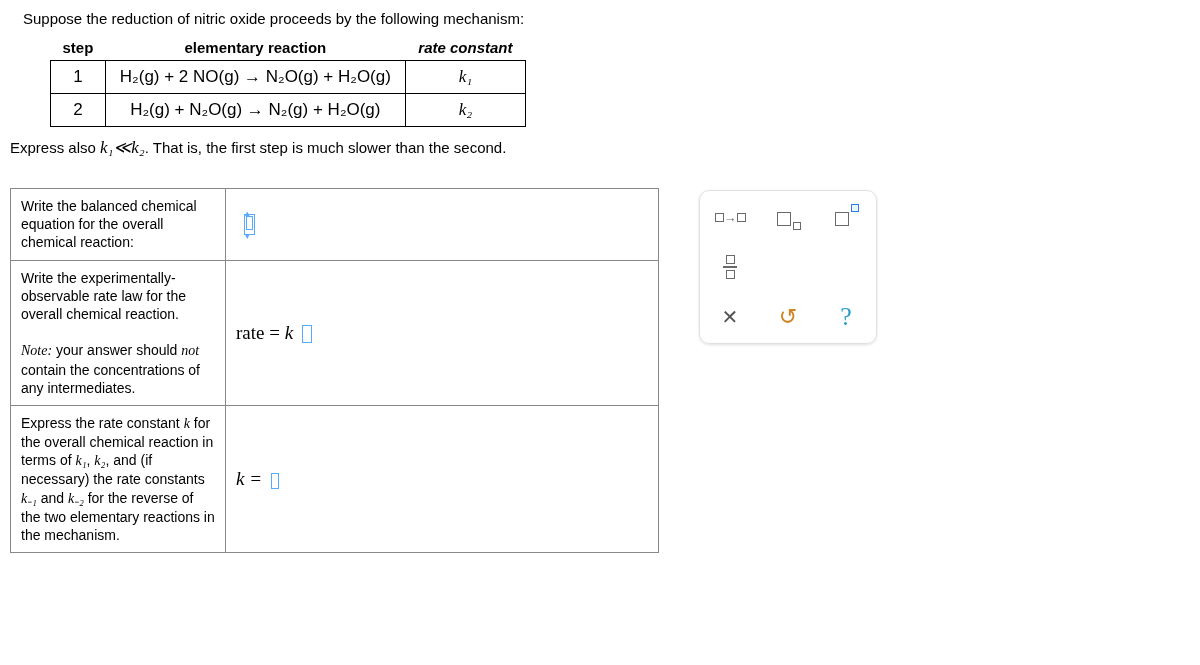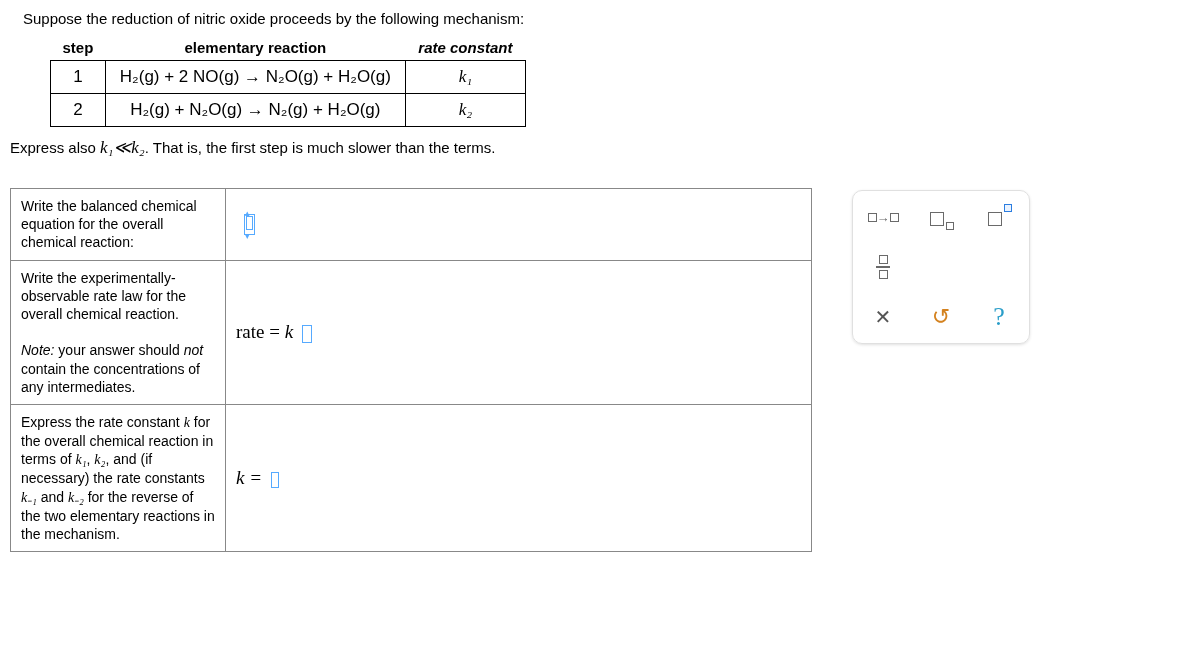--- a/index.html
+++ b/index.html
@@ -15,25 +15,25 @@
   .intro { margin: 2px 0 8px 13px; }
   .mech-table { border-collapse: collapse; margin-left: 40px; margin-bottom: 10px; }
   .mech-table th { font-weight: bold; padding: 4px 12px; text-align: center; border: none; }
   .mech-table td { border: 1px solid #000; padding: 6px 14px; text-align: center; font-size: 17px; }
   .step-col { width: 50px; margin-top: 20px; }
   .react-col { min-width: 280px; margin-top: 45px; }
   .rate-col { width: 120px; font-style: italic; }
   .reaction { font-family: Liberation Sans, sans-serif; font-size: 18px; white-space: nowrap; }
   .k-const { font-family: 'Times New Roman', serif; font-style: italic; font-size: 17px; }
   .suppose { margin: 8px 0 30px 0; }
-  .answer-table { border-collapse: collapse; width: 802px; margin-left: 0; }
+  .answer-table { border-collapse: collapse; width: 649px; margin-left: 0; }
   .answer-table td { border: 1px solid #888; padding: 8px 10px; vertical-align: middle; }
   .prompt-col { width: 215px; font-size: 14px; line-height: 1.3; }
   .italic-k { font-style: italic; font-family: 'Times New Roman', serif; }
-  .note-italic { font-style: italic; }
+  .note-italic { font-style: italic; font-family: Liberation Serif, serif; }
   .input-area { font-family: 'Times New Roman', serif; font-size: 19px; }
   .input-placeholder {
     display: inline-block;
     width: 10px; height: 18px;
     border: 1px solid #56aaff;
     vertical-align: middle;
     margin-left: 4px;
   }
   .input-placeholder.tiny {
     width: 8px; height: 16px;
@@ -109,21 +109,21 @@
   </tr>
   <tr>
     <td>2</td>
     <td class="reaction">H₂(g) + N₂O(g) → N₂(g) + H₂O(g)</td>
     <td class="k-const">k₂</td>
   </tr>
 </tbody>
   </table>
 
 <div class="suppose">
-  <span>Express also </span><span class="k-const">k₁≪k₂</span><span>. That is, the first step is much slower than the terms.</span>
+  <span>Express also </span><span class="k-const">k₁≪k₂</span><span>. That is, the first step is much slower than the second.</span>
 </div>
 
 <div class="row">
 <table class="answer-table">
   <tbody>
         <tr>
     <td class="prompt-col">Write the balanced chemical equation for the overall chemical reaction:</td>
     <td>
       <span class="eq-btn">
         <span class="arrows">▴</span>

